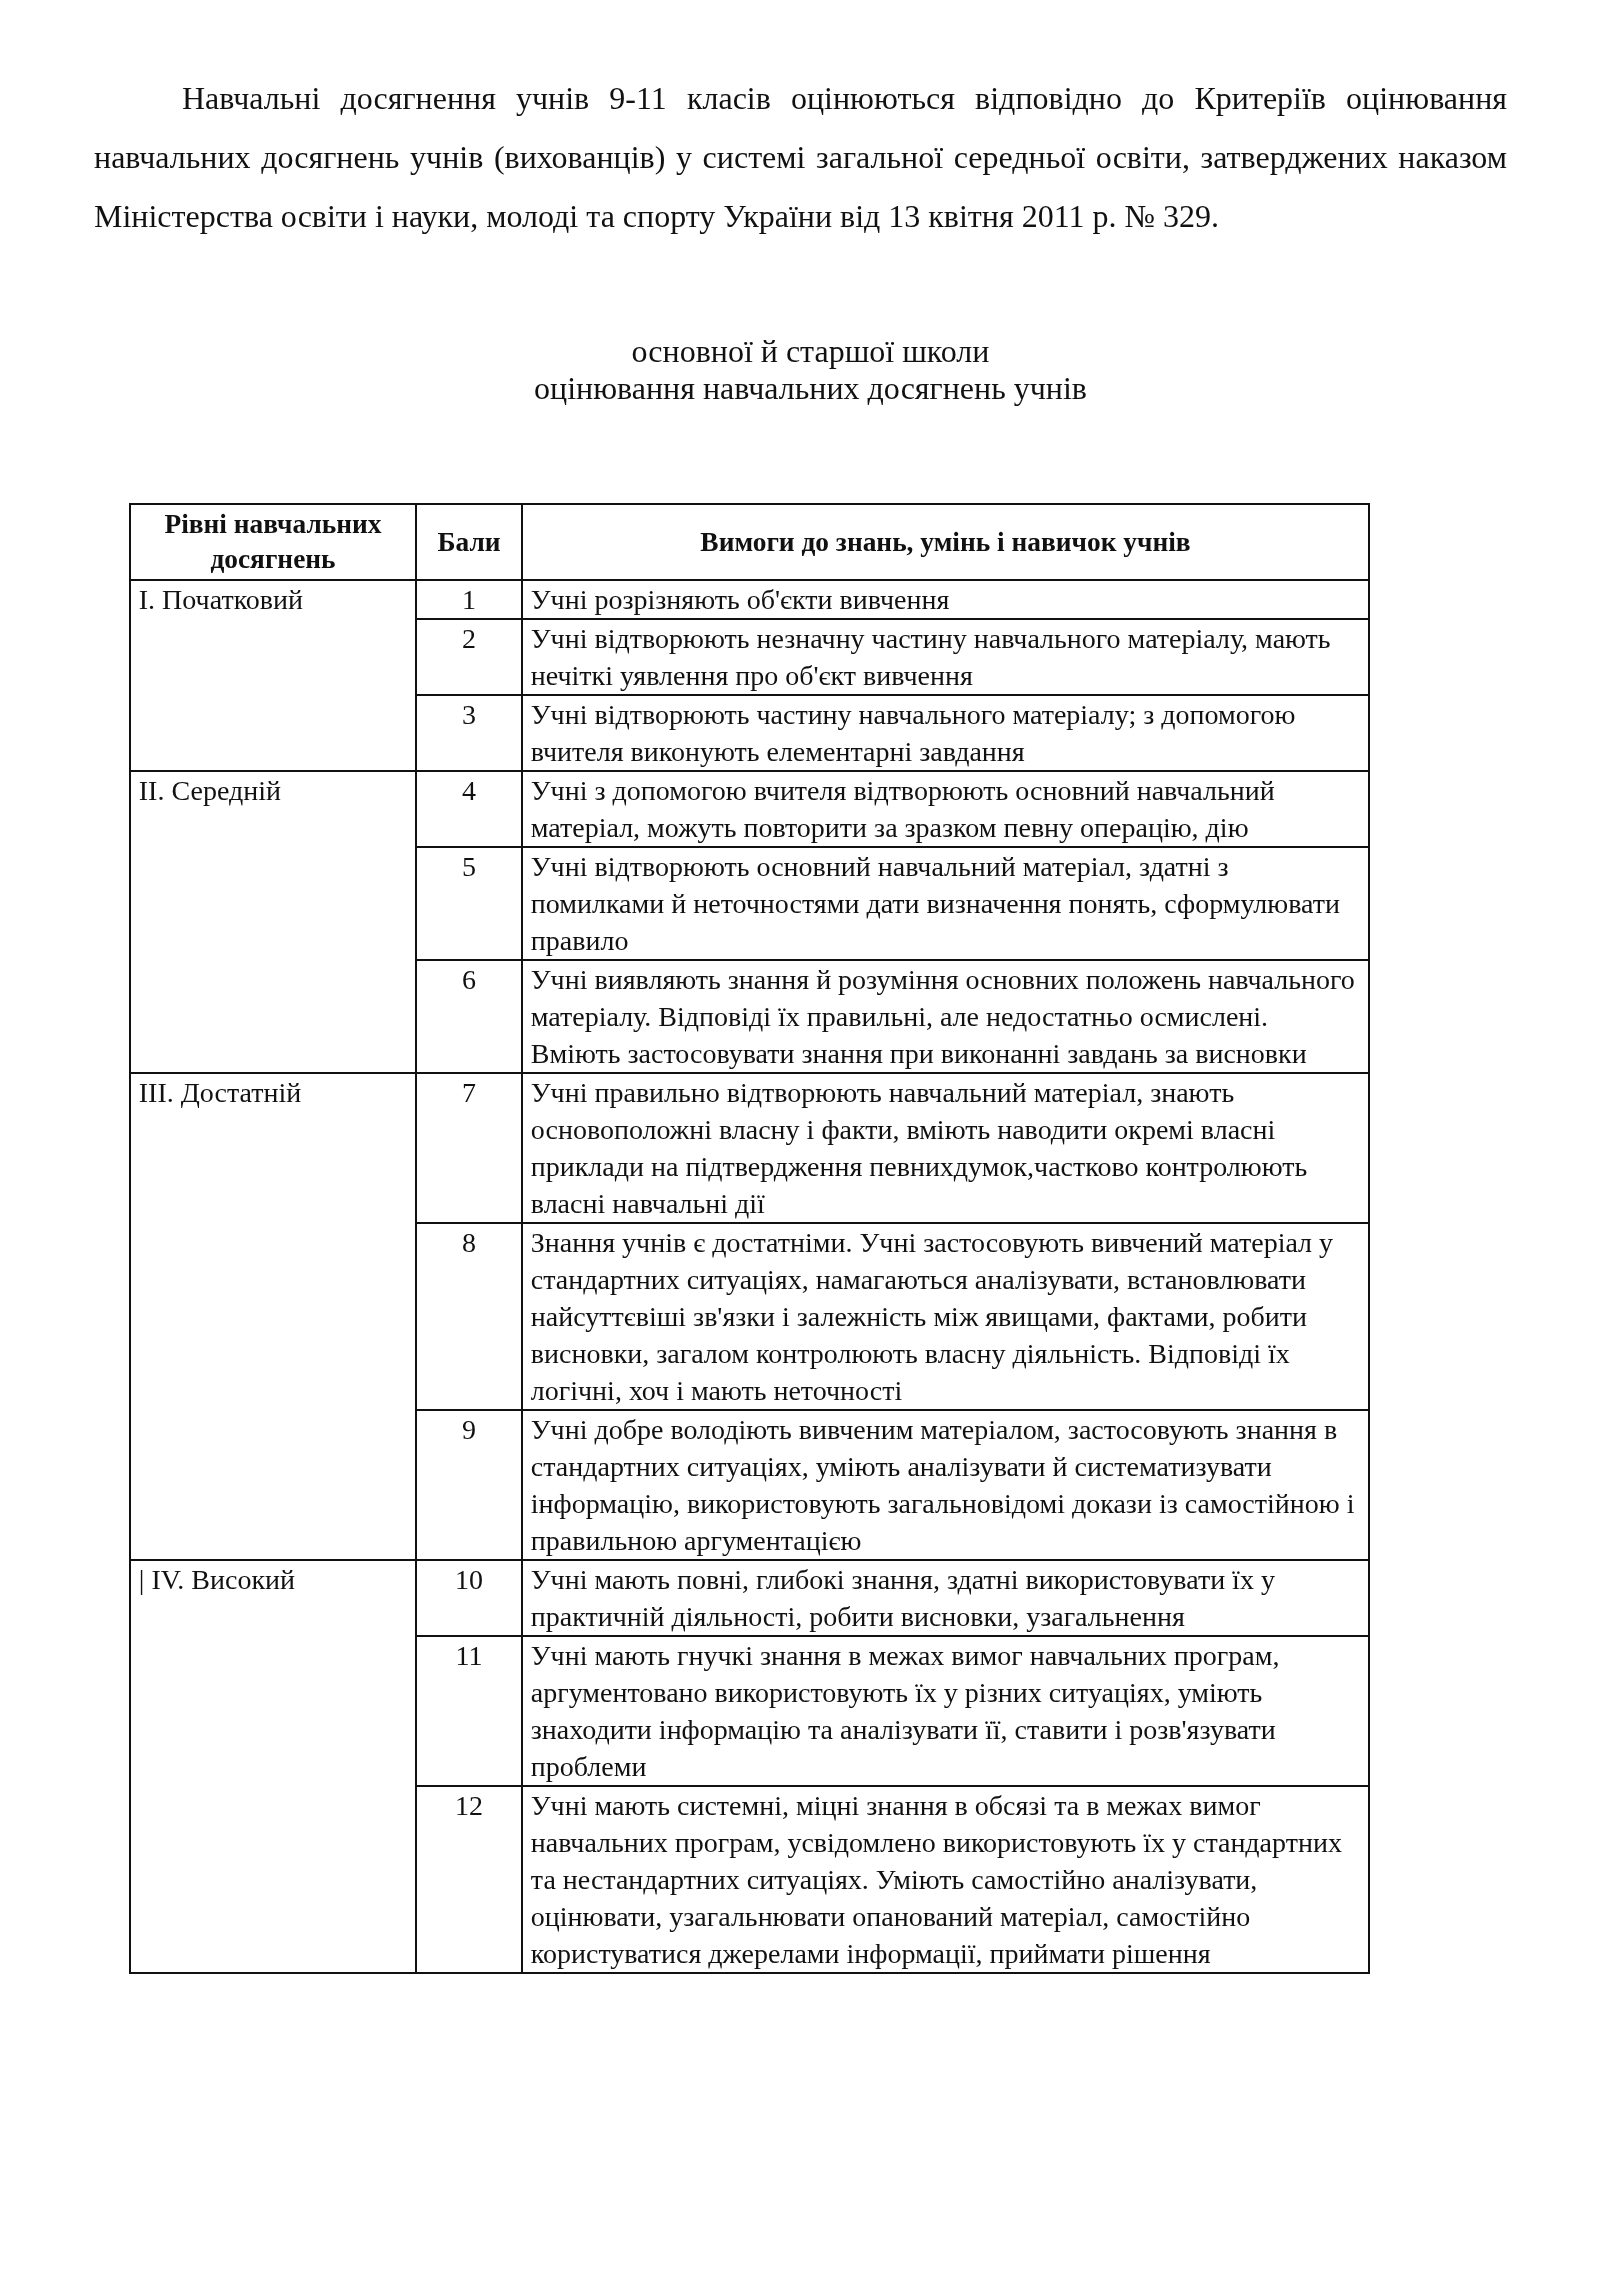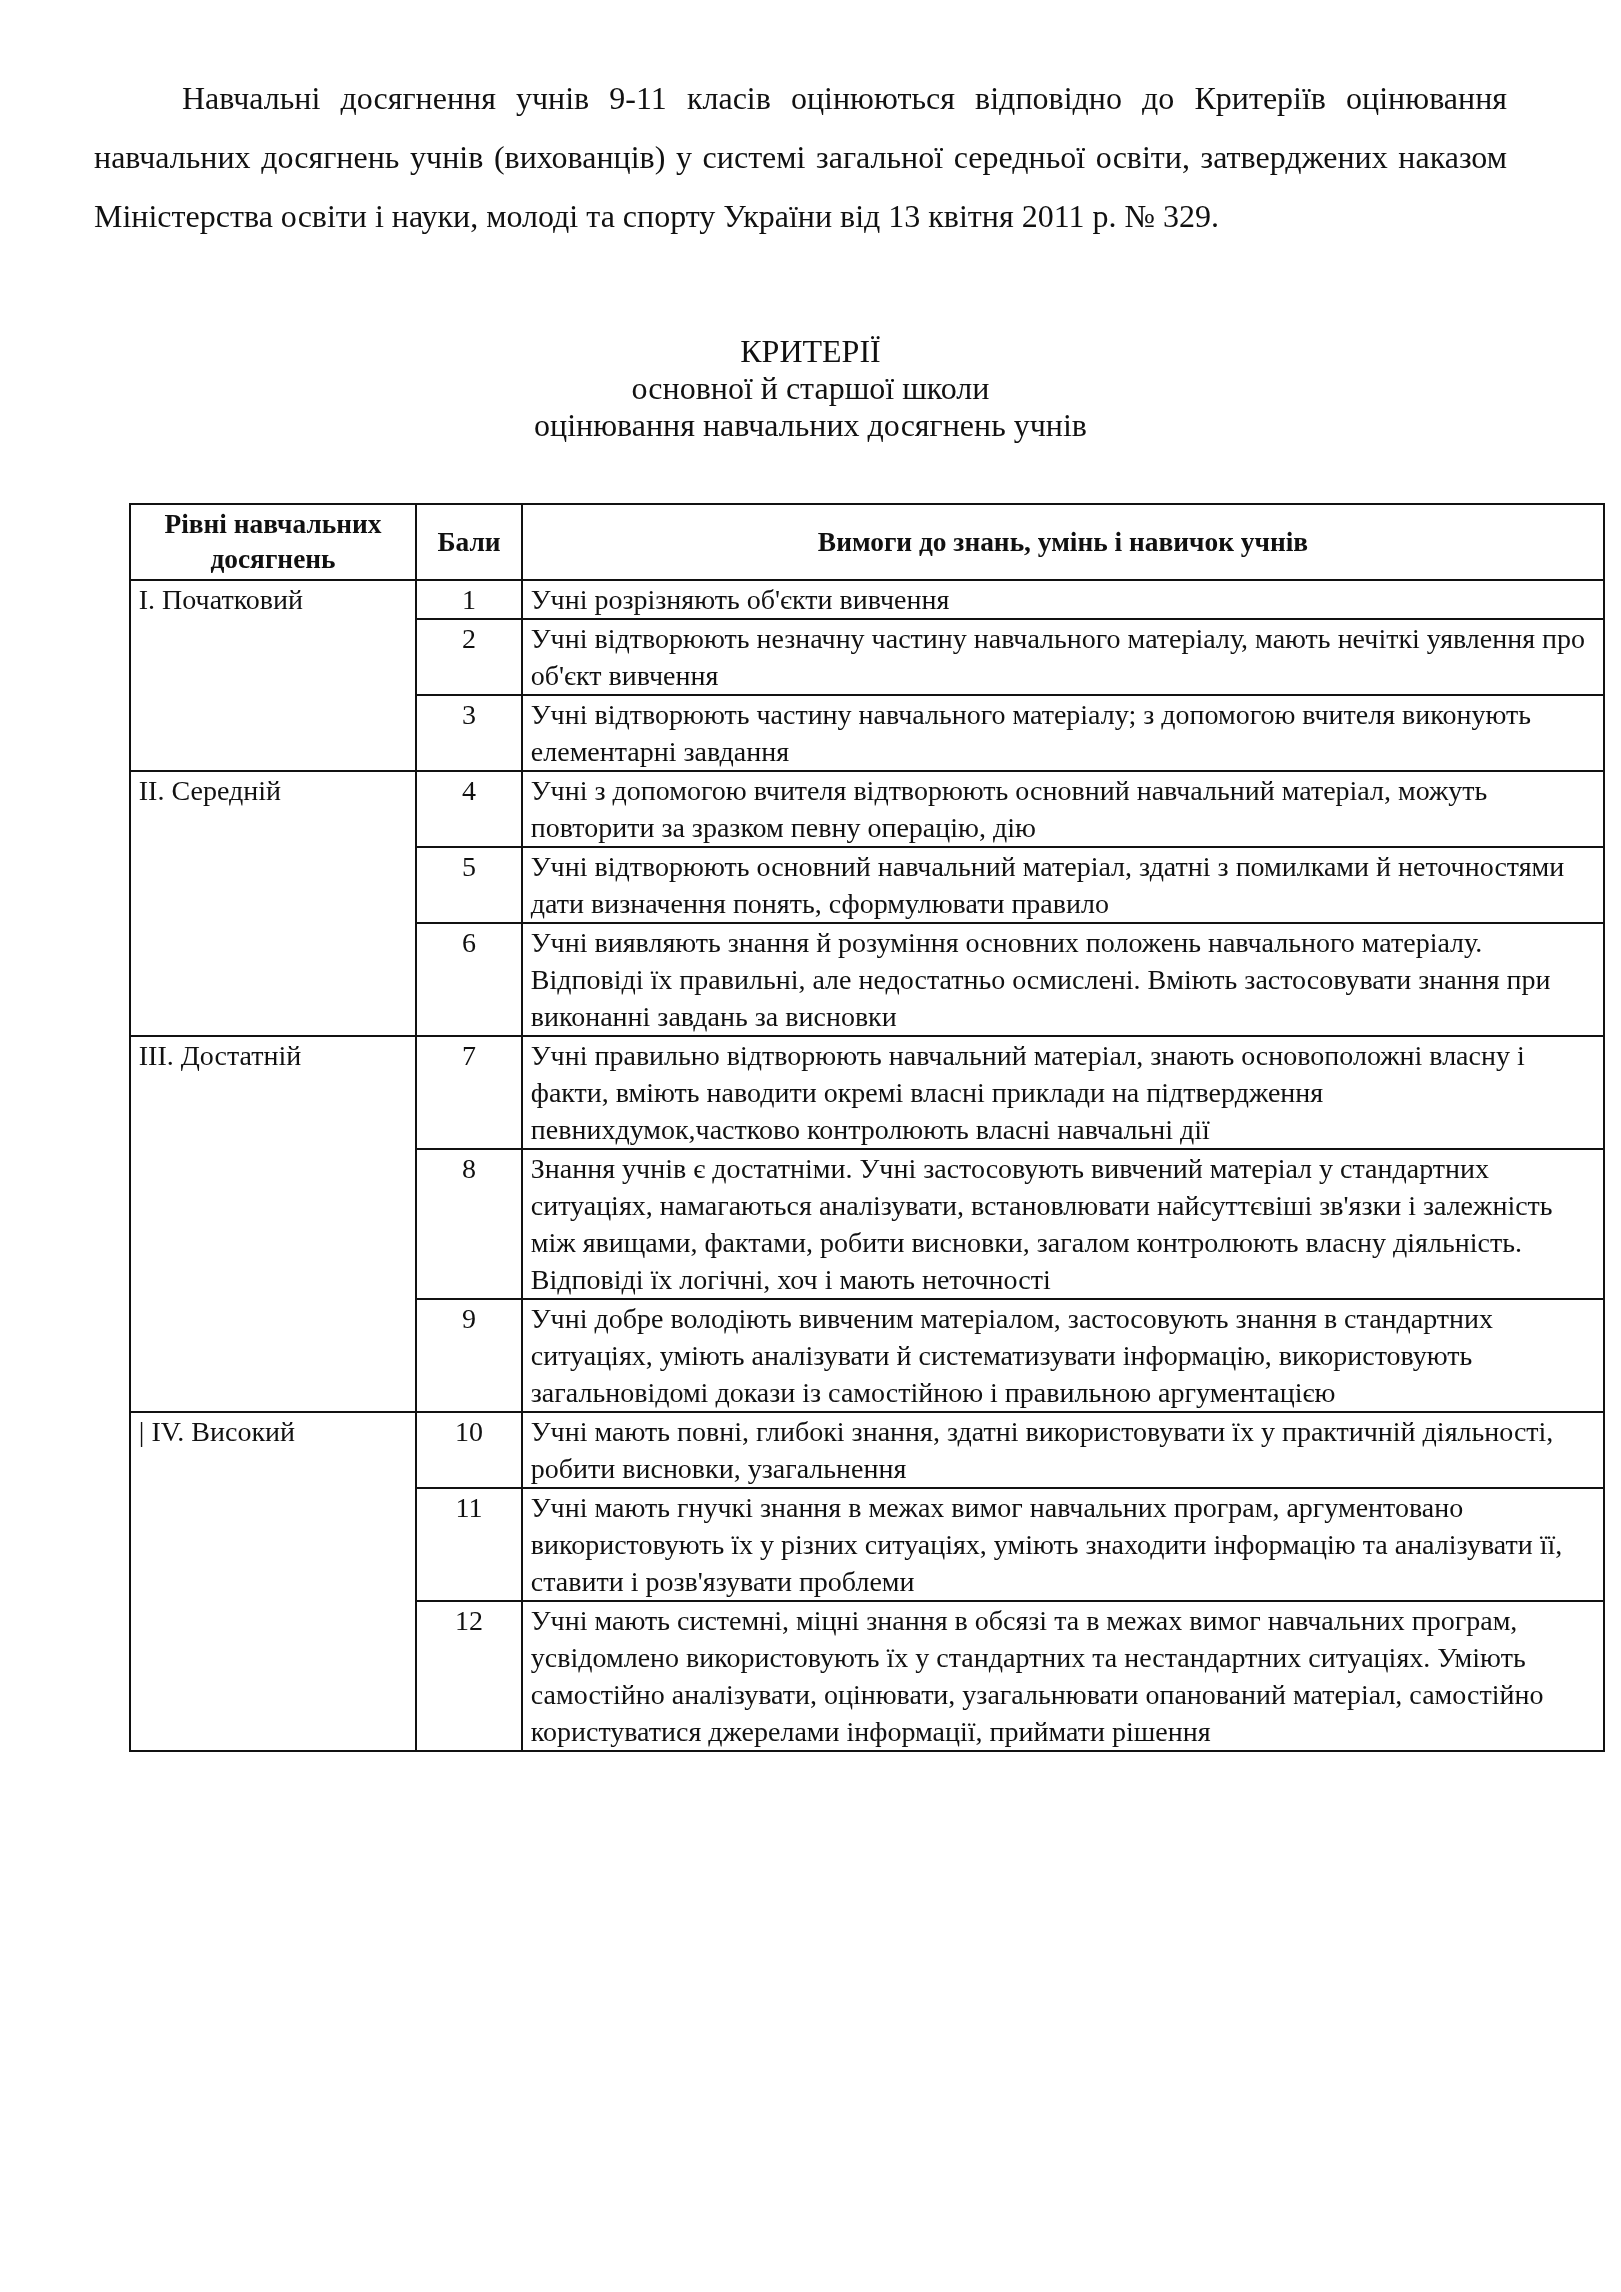--- a/index.html
+++ b/index.html
@@ -1,34 +1,33 @@
 <!DOCTYPE html>
 <html><head>
 <meta charset="utf-8">
 <style>
   html,body{margin:0;padding:0;background:#fff;}
   body{width:1621px;height:2293px;position:relative;font-family:"Liberation Serif","DejaVu Serif",serif;color:#111;}
   .intro{position:absolute;left:86px;top:61px;width:1413px;font-size:32px;line-height:59px;text-align:justify;text-indent:88px;margin:8px;}
   .title-block{position:absolute;left:0;top:333px;width:1621px;text-align:center;font-size:32px;line-height:37px;}
   .title-block div{margin:0;}
-  table.crit{position:absolute;left:129px;top:503px;width:1476px;border-collapse:collapse;font-size:28px;line-height:37px;}
+  table.crit{position:absolute;left:129px;top:503px;width:1241px;border-collapse:collapse;font-size:28px;line-height:37px;}
   table.crit td, table.crit th{border:2px solid #111;vertical-align:top;padding:0 7.8px;}
   table.crit th{font-weight:bold;text-align:center;vertical-align:middle;font-size:27.4px;line-height:35px;padding:2px 5.9px;}
   col.c1{width:286px;} col.c2{width:106px;}
   td.lvl{padding-left:9.8px;margin-top:47px;}
   td.score{text-align:center;vertical-align:middle;}
   td.req{padding-left:13.7px;padding-right:5.9px;}
 </style>
 </head>
 <body>
 
 <p class="intro">Навчальні досягнення учнів 9-11 класів оцінюються відповідно до Критеріїв оцінювання навчальних досягнень учнів (вихованців) у системі загальної середньої освіти, затверджених наказом Міністерства освіти і науки, молоді та спорту України від 13 квітня 2011 р. № 329.</p>
 
 <div class="title-block">
-  <div>КРИТЕРІЇ</div>
   <div>основної й старшої школи</div>
   <div>оцінювання навчальних досягнень учнів</div>
 </div>
 
 <table class="crit">
   <colgroup>
       <col class="c1">
       <col class="c2">
       <col>
     </colgroup>

